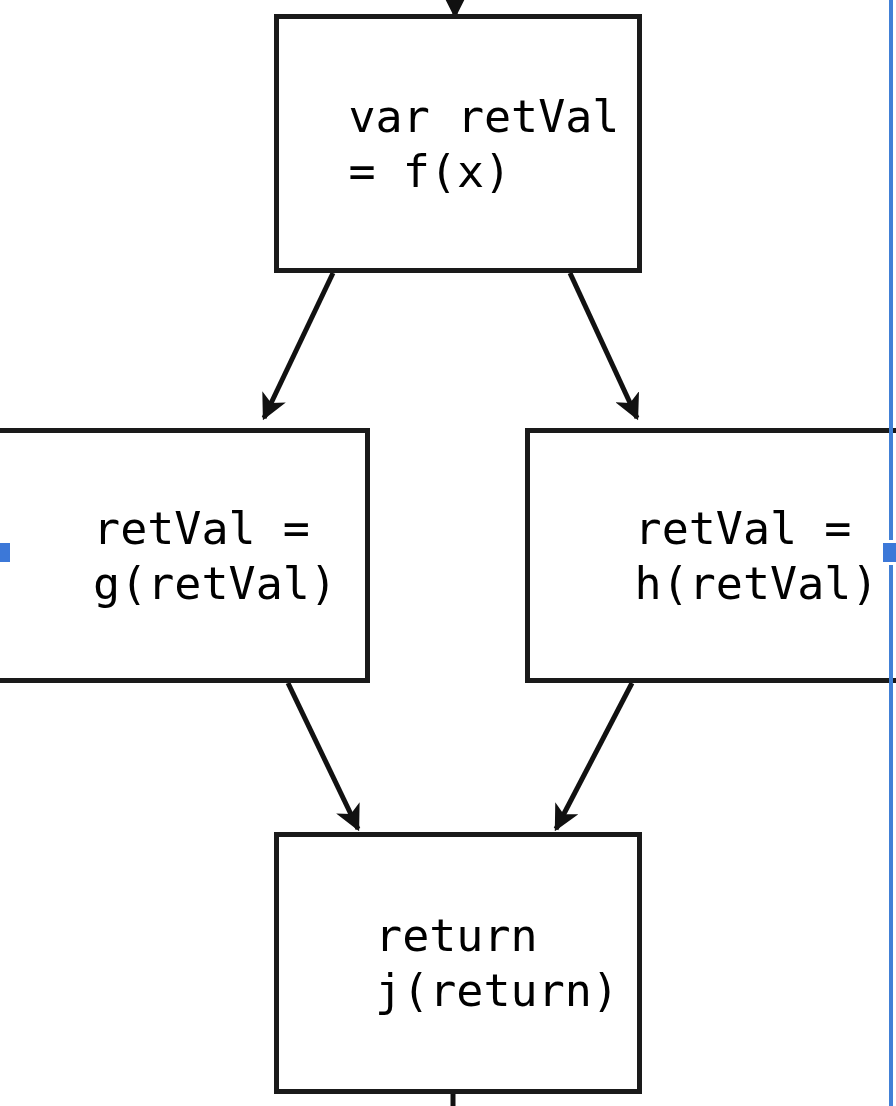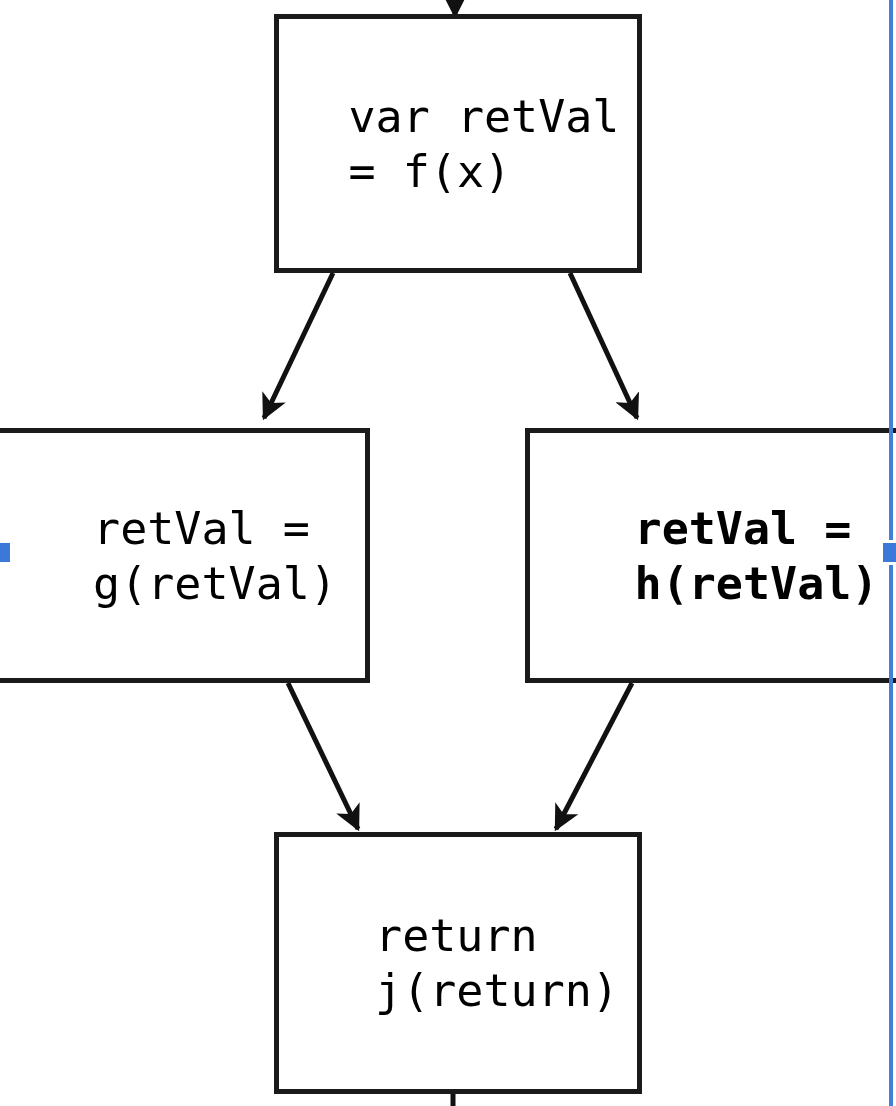--- a/index.html
+++ b/index.html
@@ -35,21 +35,21 @@
   }
 
   
   #node-entry      { left: 274px; top: 14px;  width: 368px; height: 259px; }
   #node-entry .node-label { padding-left: 52px; }
 
   #node-left       { left: -30px; top: 428px; width: 400px; height: 255px; }
   #node-left .node-label  { padding-left: 90px; }
 
   #node-right      { left: 525px; top: 428px; width: 400px; height: 255px; }
-  #node-right .node-label { padding-left: 63px; font-weight: bold; }
+  #node-right .node-label { padding-left: 63px; }
 
   #node-exit       { left: 274px; top: 832px; width: 368px; height: 262px; }
   #node-exit .node-label  { padding-left: 78px; }
 
   svg.edges {
     position: absolute;
     left: 0;
     top: 0;
     width: 896px;
     height: 1106px;

